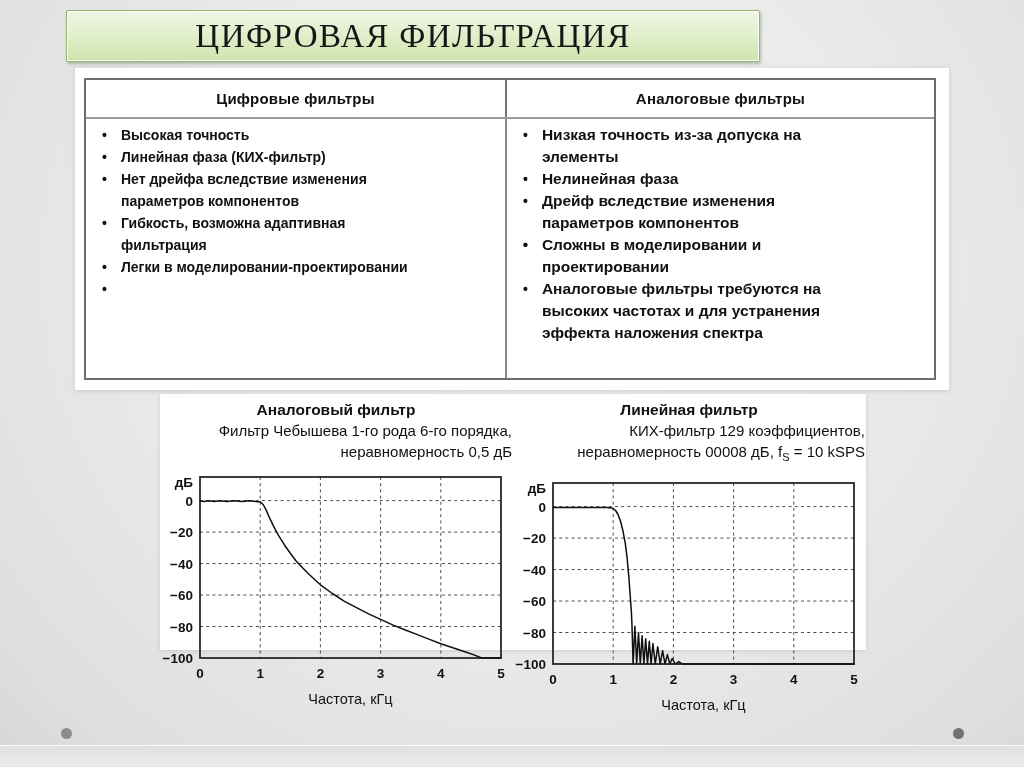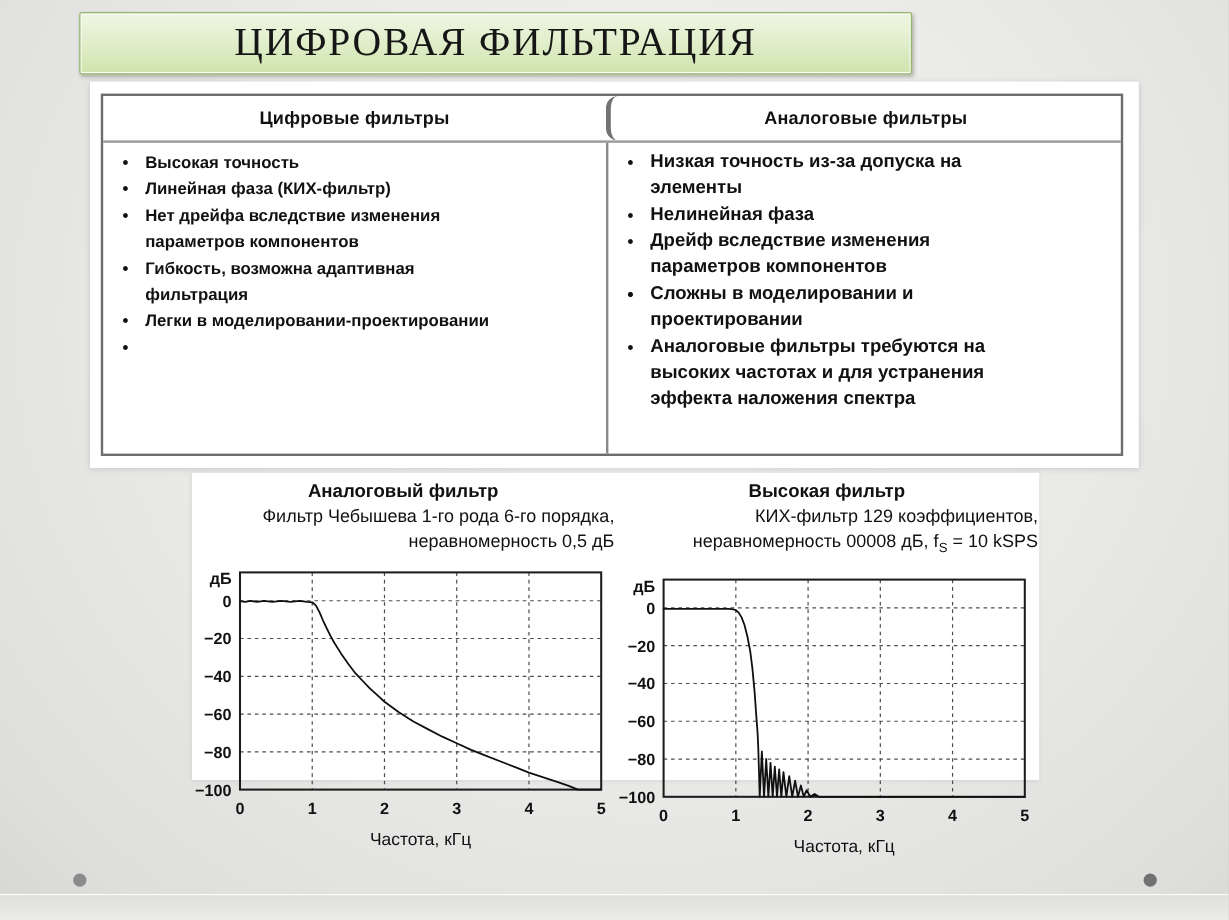--- a/index.html
+++ b/index.html
@@ -25,24 +25,24 @@
     position:absolute;left:75px;top:68px;width:874px;height:322px;background:#ffffff;
     box-shadow:0 1px 5px rgba(140,140,140,.35);
   }
   .cmp-table{
     position:absolute;left:9px;top:10px;width:852px;height:302px;box-sizing:border-box;
     border:2px solid #6e6e6e;display:flex;flex-direction:column;background:#fff;
   }
   .cmp-header{display:flex;flex:0 0 37px;border-bottom:2px solid #9a9a9a;}
   .cmp-header .cell{
     display:flex;align-items:center;justify-content:center;
-    font-weight:bold;font-size:15px;letter-spacing:.2px;border-radius:10px;
+    font-weight:bold;font-size:15px;letter-spacing:.2px;
   }
   .cmp-header .cell.left{flex:0 0 49.4%;box-sizing:border-box;}
-  .cmp-header .cell.right{flex:1;border-left:4px solid #737373;box-sizing:border-box;}
+  .cmp-header .cell.right{flex:1;border-left:2px solid #737373;box-sizing:border-box;}
   .cmp-body{display:flex;flex:1;min-height:0;}
   ul.col{list-style:none;margin:0;padding:5px 10px 4px 6px;box-sizing:border-box;}
   ul.col.left{flex:0 0 49.4%;font-size:14px;}
   ul.col.right{flex:1;border-left:2px solid #8a8a8a;font-size:15.5px;padding-right:14px;}
   ul.col li{position:relative;padding-left:29px;font-weight:bold;line-height:22px;margin:0;}
   ul.col .bullet{position:absolute;left:10px;top:0;font-size:14px;}
   ul.col .li-text{white-space:pre-line;}
   
   .charts-panel{
     position:absolute;left:160px;top:394px;width:706px;height:256px;background:#ffffff;
@@ -147,21 +147,21 @@
           <text x="33" y="105.56521739130434" class="tick ytick">−40</text>
           <text x="33" y="137.04347826086956" class="tick ytick">−60</text>
           <text x="33" y="168.52173913043478" class="tick ytick">−80</text>
           <text x="33" y="200" class="tick ytick">−100</text>
           <text x="33" y="24" class="tick ytick">дБ</text>
           <text x="190.5" y="241" class="axis-title">Частота, кГц</text>
         </svg>
     </div>
 
     <div class="chart chart-digital">
-      <div class="chart-title">Высокая фильтр</div>
+      <div class="chart-title">Линейная фильтр</div>
       <div class="chart-sub">
         <span>КИХ-фильтр 129 коэффициентов,</span><br>
         <span>неравномерность 00008 дБ, f</span><sub>S</sub><span> = 10 kSPS</span>
       </div>
       <svg width="352" height="250" viewBox="0 0 352 250">
           <line x1="100.2" y1="14" x2="100.2" y2="195" class="grid"></line>
           <line x1="160.4" y1="14" x2="160.4" y2="195" class="grid"></line>
           <line x1="220.6" y1="14" x2="220.6" y2="195" class="grid"></line>
           <line x1="280.8" y1="14" x2="280.8" y2="195" class="grid"></line>
           <line x1="40" y1="37.60869565217391" x2="341" y2="37.60869565217391" class="grid"></line>

